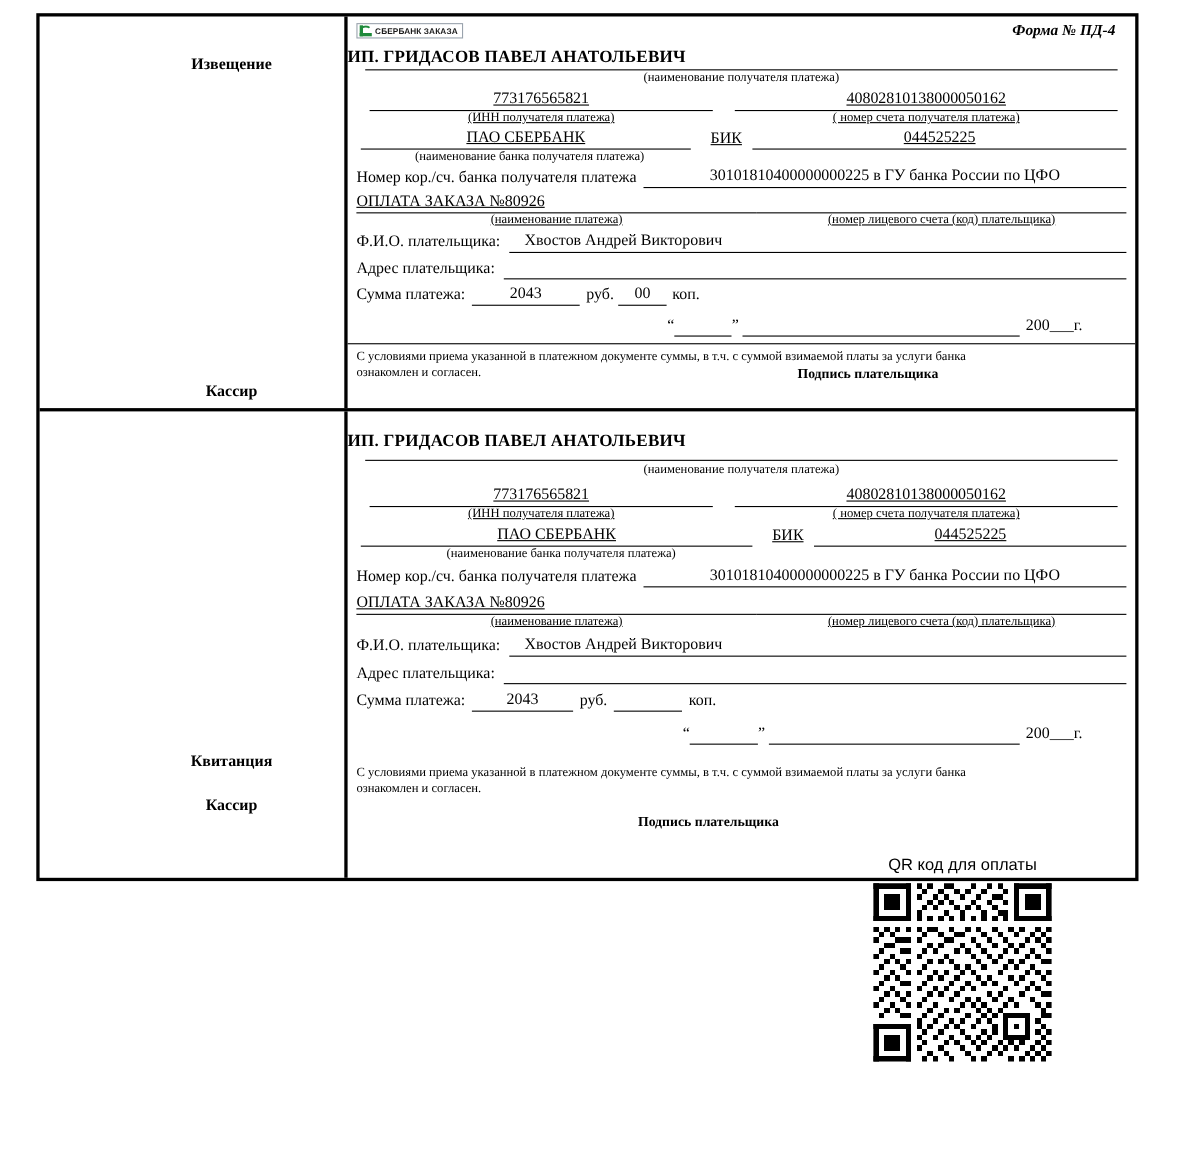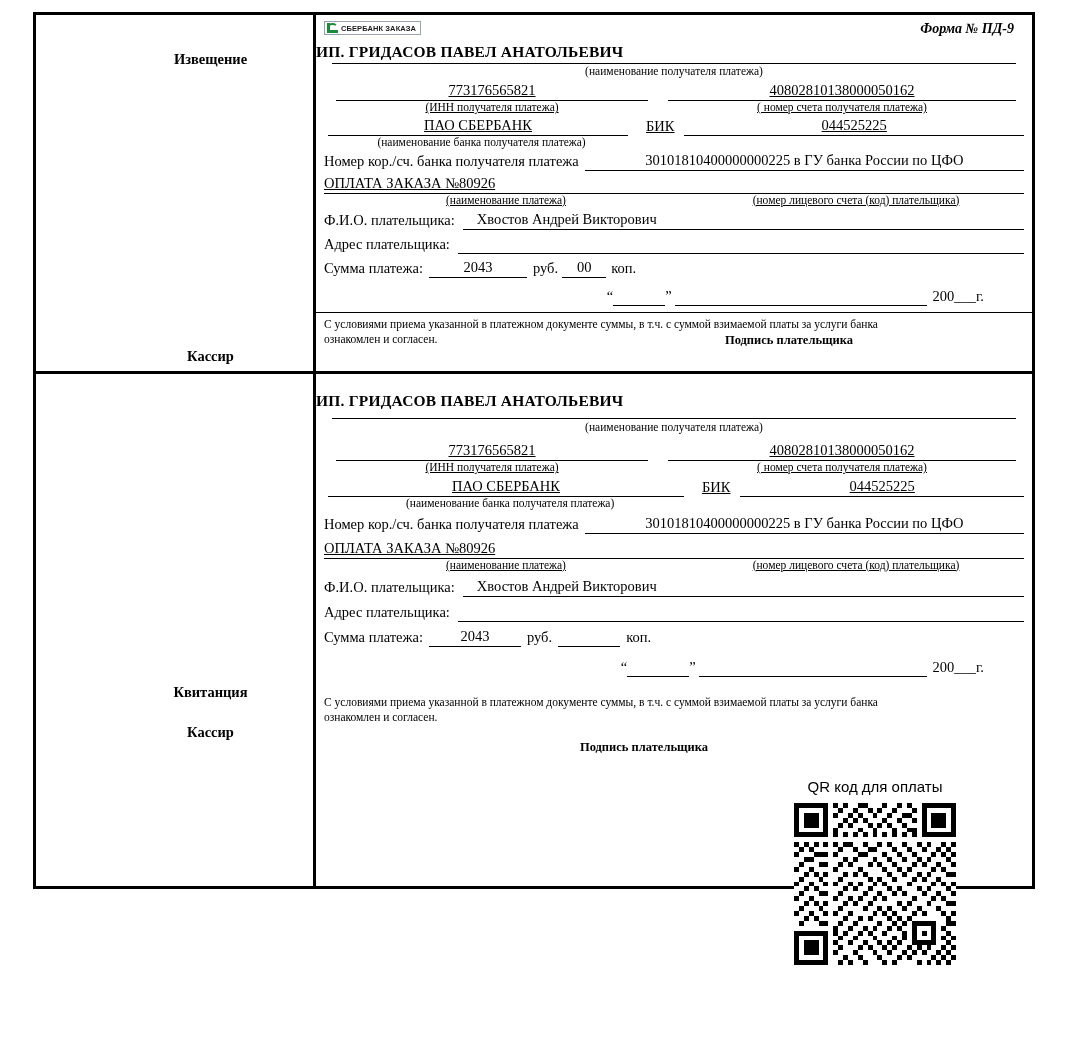--- a/index.html
+++ b/index.html
@@ -201,21 +201,21 @@
         <div class="side-label lbl-kassir1">Кассир</div>
       </div>
 
       <div class="right-col">
 
         <div class="hdr-row">
           <span class="sber-logo">
             <span class="mark"></span>
             <span class="txt">СБЕРБАНК ЗАКАЗА</span>
           </span>
-          <span class="form-no">Форма № ПД-9</span>
+          <span class="form-no">Форма № ПД-4</span>
         </div>
 
         <div class="recipient" style="margin-top:0;">ИП. ГРИДАСОВ ПАВЕЛ АНАТОЛЬЕВИЧ</div>
 
         <div style="padding:0 8px;">
           <div class="rule" style="margin:2px 8px 0 8px;"></div>
           <div class="caption" style="margin-top:1px;">(наименование получателя платежа)</div>
         </div>
 
         <div class="row" style="margin-top:4px;">
@@ -315,21 +315,21 @@
             <span style="width:230px;">ознакомлен и согласен.</span>
             <span class="sign-label" style="flex:1 1 auto;">Подпись плательщика</span>
           </div>
         </div>
 
       </div>
     </div>
 
     <div class="section bottom">
 
-      <div class="left-col" style="height:512px;">
+      <div class="left-col" style="height:424px;">
         <div class="side-label" style="top:310px;">Квитанция</div>
         <div class="side-label" style="top:350px;">Кассир</div>
       </div>
 
       <div class="right-col">
 
         <div class="recipient" style="margin-top:18px;">ИП. ГРИДАСОВ ПАВЕЛ АНАТОЛЬЕВИЧ</div>
 
         <div style="padding:0 8px;">
           <div class="rule" style="margin:8px 8px 0 8px;"></div>

